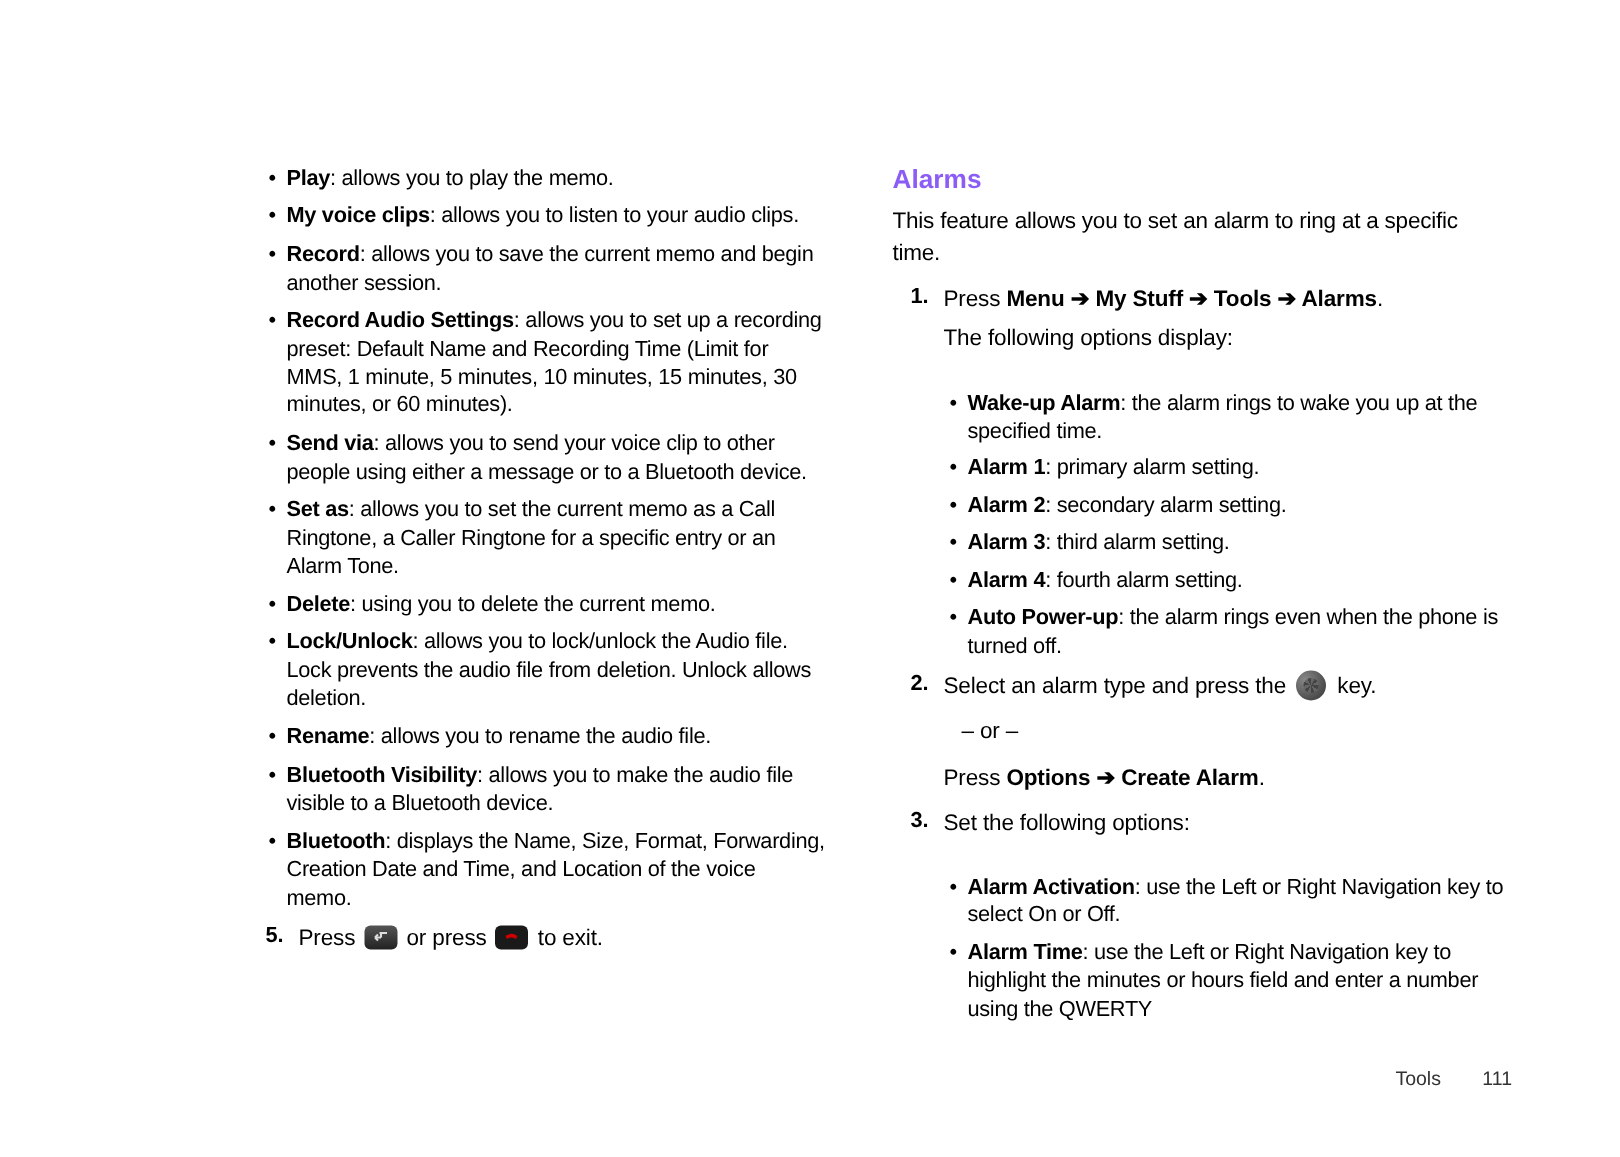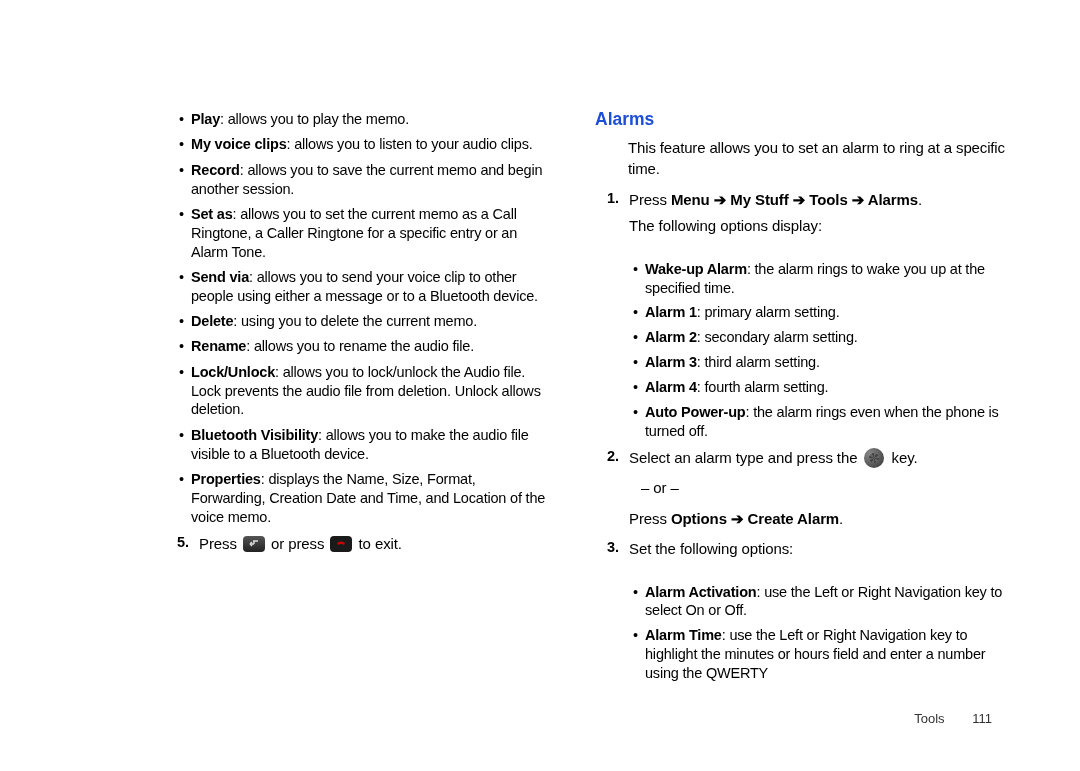--- a/index.html
+++ b/index.html
@@ -27,21 +27,21 @@
     }
     .col-left {
       width: 385px;
       flex: 0 0 385px;
     }
     .col-right {
       flex: 1;
       padding-left: 0px;
     }
     .section-title {
-      color: #1d4ed8;
+      color: #8b5cf6;
       font-weight: bold;
       font-size: 17.5px;
       margin-bottom: 6px;
       margin-top: -2px;
     }
     .bullet-list {
       list-style: none;
       padding-left: 14px;
     }
     .bullet-list > li {
@@ -71,21 +71,20 @@
       flex: 1;
       line-height: 1.5;
       font-size: 15px;
       letter-spacing: -0.1px;
     }
     .intro {
       font-size: 15px;
       line-height: 1.4;
       margin-bottom: 10px;
       letter-spacing: -0.15px;
-      margin-left: 33px;
     }
     .nested-bullets {
       list-style: none;
       padding-left: 38px;
       margin-top: 22px;
       margin-bottom: 6px;
     }
     .nested-bullets > li {
       position: relative;
       padding-left: 12px;
@@ -135,46 +134,47 @@
     .round-key::after {
       content: "";
       width: 10px;
       height: 10px;
       background: repeating-conic-gradient(#666 0deg 30deg, #444 30deg 60deg);
       border-radius: 50%;
     }
     .footer {
       position: absolute;
       bottom: 45px;
-      right: 88px;
+      right: 72px;
       font-size: 13px;
       color: #333;
     }
     .footer .sec {
       margin-right: 24px;
     }
     b { font-weight: bold; }
   </style>
 </head>
 <body>
 
 <div class="page">
 
   <div class="col col-left">
     <ul class="bullet-list">
       <li><b>Play</b><span>: allows you to play the memo.</span></li>
       <li><b>My voice clips</b><span>: allows you to listen to your audio clips.</span></li>
       <li><b>Record</b><span>: allows you to save the current memo and begin another session.</span></li>
+      <li><b>Record Audio Settings</b><span>: allows you to set up a recording preset: Default Name and Recording Time (Limit for MMS, 1 minute, 5 minutes, 10 minutes, 15 minutes, 30 minutes, or 60 minutes).</span></li>
+      <li><b>Send via</b><span>: allows you to send your voice clip to other people using either a message or to a Bluetooth device.</span></li>
       <li><b>Set as</b><span>: allows you to set the current memo as a Call Ringtone, a Caller Ringtone for a specific entry or an Alarm Tone.</span></li>
-      <li><b>Send via</b><span>: allows you to send your voice clip to other people using either a message or to a Bluetooth device.</span></li>
       <li><b>Delete</b><span>: using you to delete the current memo.</span></li>
+      <li><b>Lock/Unlock</b><span>: allows you to lock/unlock the Audio file. Lock prevents the audio file from deletion. Unlock allows deletion.</span></li>
       <li><b>Rename</b><span>: allows you to rename the audio file.</span></li>
-      <li><b>Lock/Unlock</b><span>: allows you to lock/unlock the Audio file. Lock prevents the audio file from deletion. Unlock allows deletion.</span></li>
       <li><b>Bluetooth Visibility</b><span>: allows you to make the audio file visible to a Bluetooth device.</span></li>
-      <li><b>Properties</b><span>: displays the Name, Size, Format, Forwarding, Creation Date and Time, and Location of the voice memo.</span></li>
+      <li><b>Bluetooth</b><span>: displays the Name, Size, Format, Forwarding, Creation Date and Time, and Location of the voice memo.</span></li>
     </ul>
 
     <div class="numbered-item">
       <span class="num">5.</span>
       <span class="body">
         <span>Press </span>
         <span class="key-btn">
           <svg viewBox="0 0 12 8">
               <path d="M2 4 L6 4 M6 4 L6 1 M5 1 L10 1" stroke="#ddd" stroke-width="1.4" fill="none"></path>
               <path d="M2 4 L4 2 M2 4 L4 6" stroke="#ddd" stroke-width="1.4" fill="none"></path>

